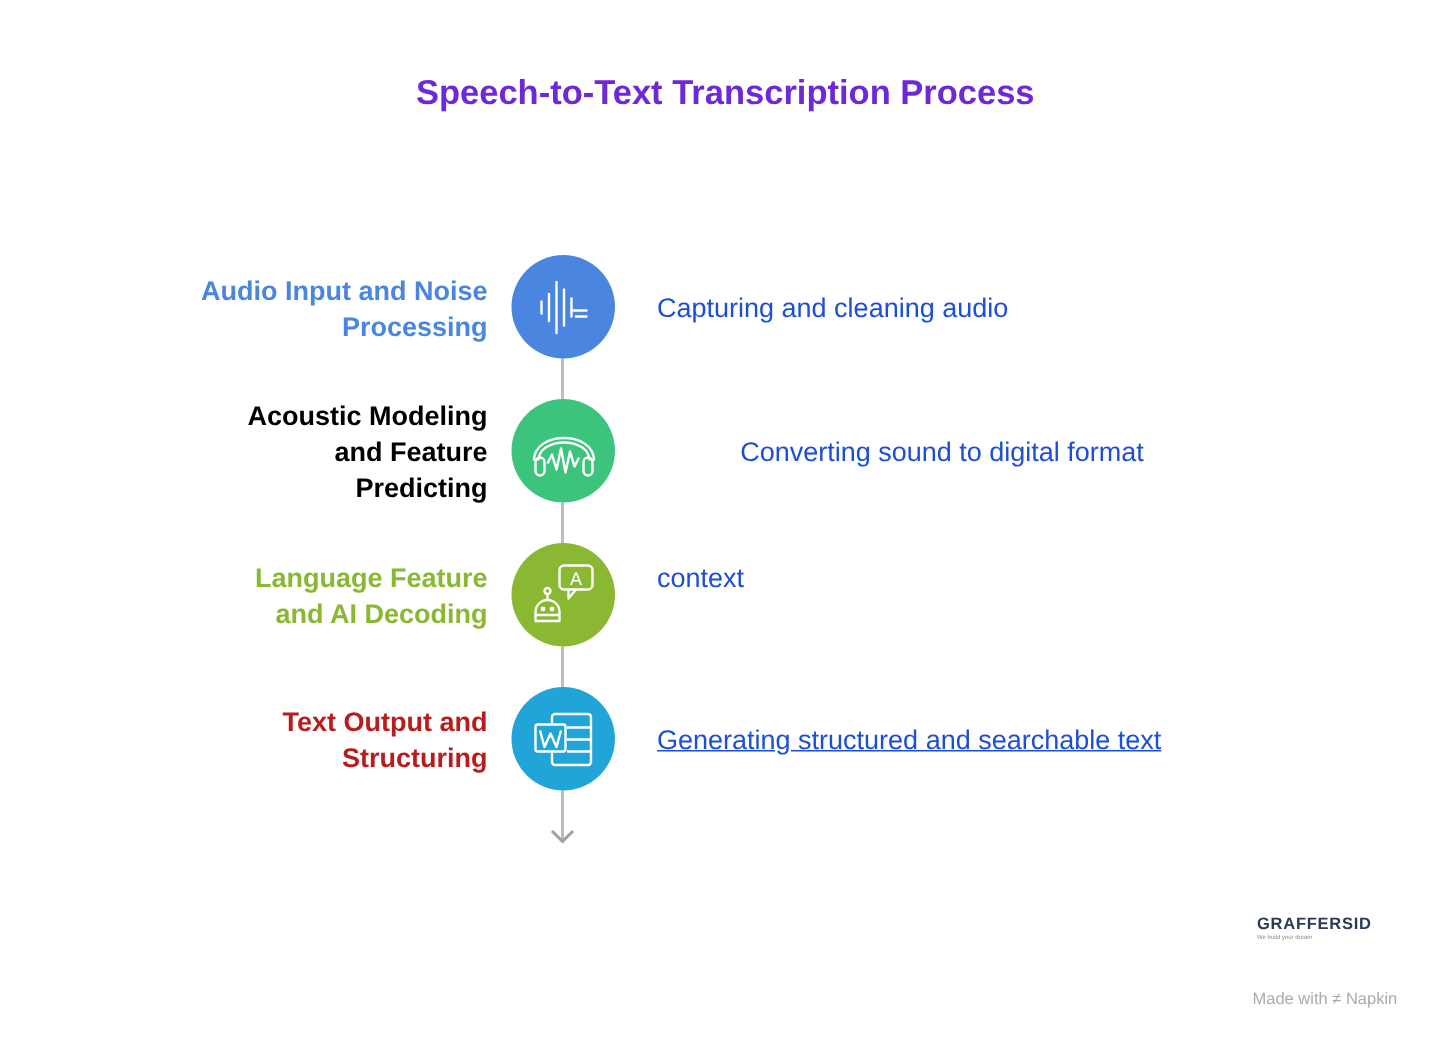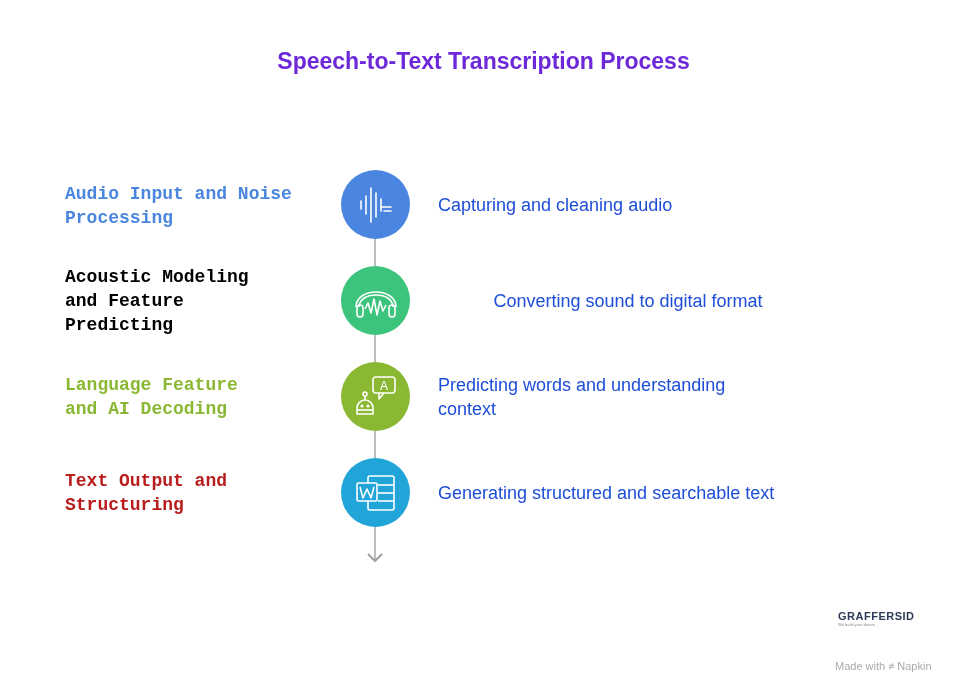--- a/index.html
+++ b/index.html
@@ -1,18 +1,18 @@
 <!DOCTYPE html>
 <html><head>
 <meta charset="utf-8">
 <style>
   html, body { margin:0; padding:0; background:#ffffff; }
   body { width:967px; height:695px; position:relative; overflow:hidden; font-family:"Liberation Sans", sans-serif; }
   .title { position:absolute; left:0; width:967px; top:48px; text-align:center; font-size:23px; font-weight:bold; color:#6d28d9; }
-  .label { position:absolute; right:642px; font-size:18px; font-weight:bold; line-height:24px; width:260px;font-family:Liberation Mono, monospace; }
+  .label { position:absolute; right:642px; text-align:right; font-size:18px; font-weight:bold; line-height:24px; width:260px; }
   .desc { position:absolute; left:438px; font-size:18px; color:#1d4ed8; line-height:24px; width:380px; }
   .circle { position:absolute; left:341px; width:69px; height:69px; border-radius:50%; display:flex; align-items:center; justify-content:center; }
   .line { position:absolute; left:374px; width:2px; background:#bdbdbd; }
   .logo { position:absolute; left:838px; top:610px; font-size:11px; font-weight:bold; color:#2b3a55; letter-spacing:0.5px; }
   .logo small { display:block; font-size:4px; color:#888; font-weight:normal; letter-spacing:0; }
   .made { position:absolute; left:835px; top:660px; font-size:11px; color:#aaaaaa; }
 </style>
 </head>
 <body>
 
@@ -69,36 +69,35 @@
       <text x="27" y="16" fill="#fff" stroke="none" font-size="12" font-family="Liberation Sans, sans-serif">A</text>
     <circle cx="12" cy="20" r="2"></circle>
       <line x1="12" y1="22" x2="12" y2="26"></line>
     <path d="M4 40 v-6 a8 8 0 0 1 16 0 v6 z"></path>
       <line x1="4" y1="36" x2="20" y2="36"></line>
     <circle cx="9" cy="32" r="0.8" fill="#fff"></circle>
       <circle cx="15" cy="32" r="0.8" fill="#fff"></circle>
   </svg>
 </div>
 <div class="desc" style="top:373px;">
-  <div>Predicting words and understanding</div>
     <div>context</div>
 </div>
 
 <div class="label" style="top:469px;color:#b91c1c;">
   <div>Text Output and</div>
     <div>Structuring</div>
 </div>
 <div class="circle" style="top:458px;background:#21a5d8;">
   <svg width="44" height="40" viewBox="0 0 44 40" stroke="#fff" stroke-width="1.6" fill="none">
     <rect x="14" y="3" width="26" height="34" rx="2"></rect>
       <line x1="24" y1="12" x2="40" y2="12"></line>
       <line x1="24" y1="20" x2="40" y2="20"></line>
       <line x1="24" y1="28" x2="40" y2="28"></line>
     <rect x="3" y="10" width="20" height="18" rx="1.5" fill="#21a5d8"></rect>
     <path d="M6 14 L9 25 L13 16 L17 25 L20 14" stroke-linejoin="round"></path>
   </svg>
 </div>
-<div class="desc" style="top:481px;">Generating structured and searchable text</div>
+<div class="desc" style="top:481px;text-decoration:underline;">Generating structured and searchable text</div>
 
 <div class="logo">
   <span>GRAFFERSID</span><small>We build your dream</small>
 </div>
 <div class="made">Made with ≠ Napkin</div>
 
 </body></html>

